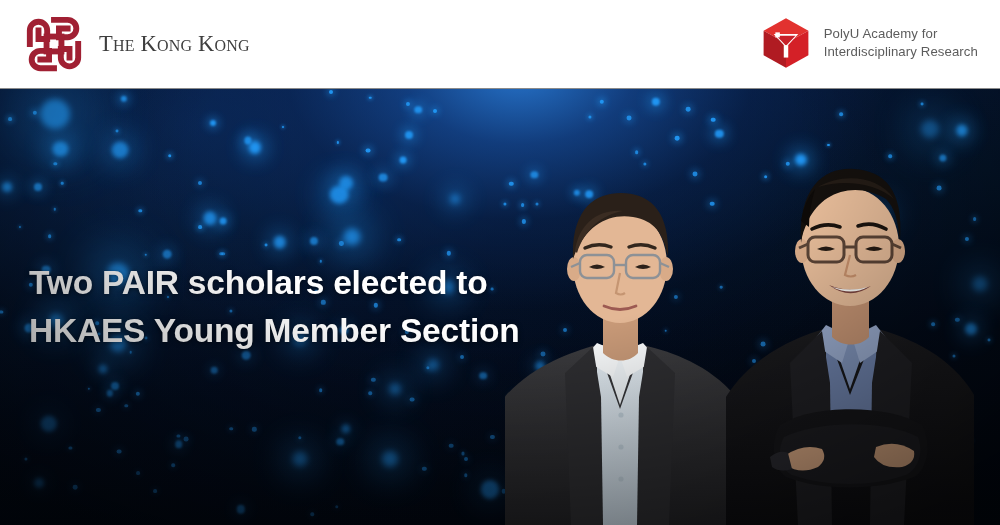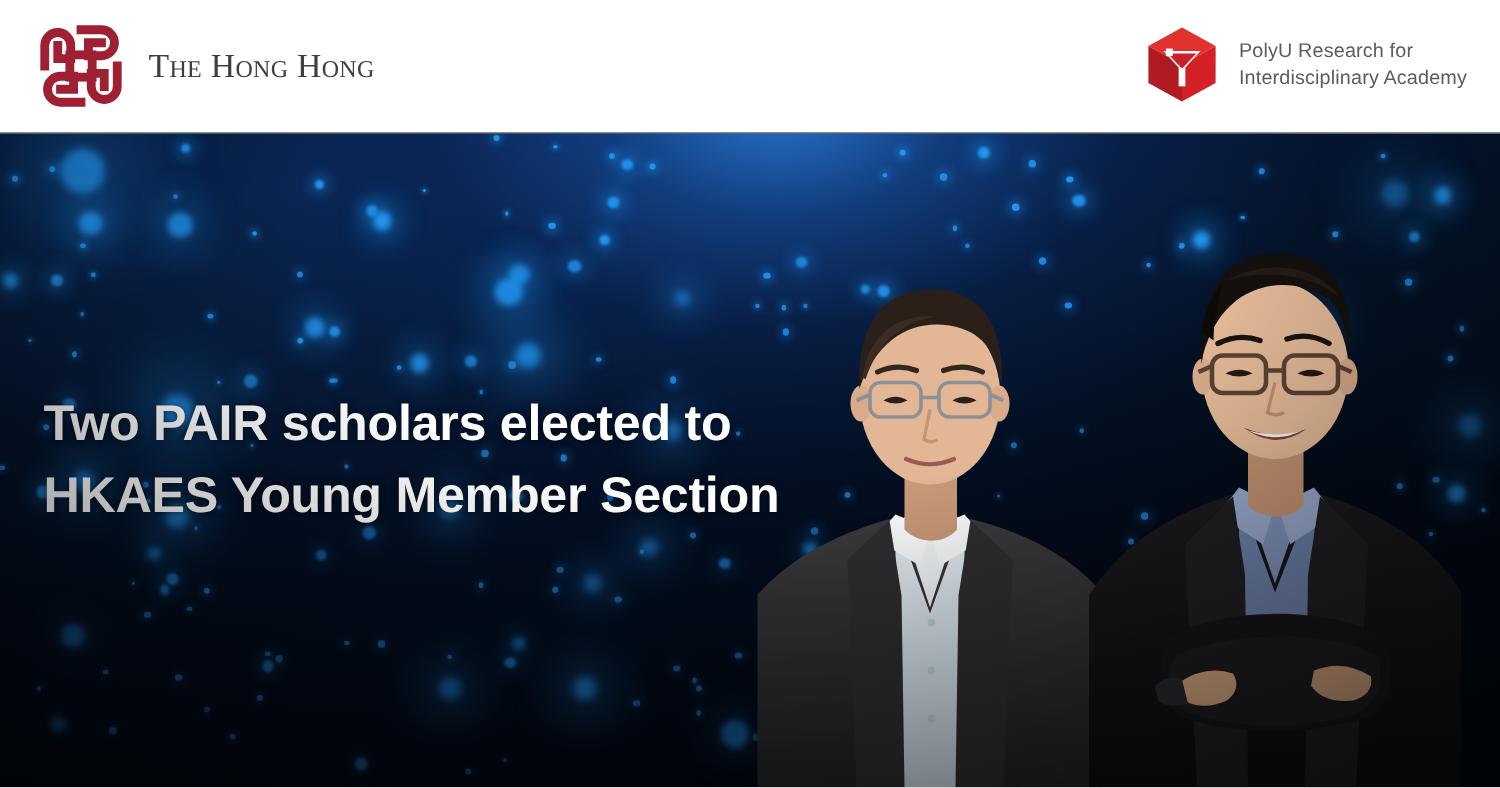--- a/index.html
+++ b/index.html
@@ -171,39 +171,39 @@
             <path d="M50 11 L72 11 A14 14 0 0 1 72 39 L58 39 L58 25 L72 25"></path>
           </g>
           <g transform="rotate(270 50 50)">
             <path d="M50 11 L72 11 A14 14 0 0 1 72 39 L58 39 L58 25 L72 25"></path>
           </g>
 
           <rect x="38" y="38" width="24" height="24" stroke-width="9.5"></rect>
         </g>
       </svg>
       <div id="polyu-text">
-        <div class="polyu-line">The Hong Hong</div>
+        <div class="polyu-line">The Kong Kong</div>
       </div>
     </div>
 
     <div id="pair-lockup">
       <svg id="pair-mark" viewBox="0 0 100 100">
 
         <polygon points="50,6 90,28 50,50 10,28" fill="#E2322F"></polygon>
         <polygon points="10,28 50,50 50,94 10,72" fill="#B01B22"></polygon>
         <polygon points="90,28 90,72 50,94 50,50" fill="#D42027"></polygon>
 
         <path d="M28 34 L72 34 L50 58 Z" fill="#ffffff"></path>
         <path d="M33 37 L67 37 L50 55 Z" fill="#C9202A"></path>
         <rect x="46" y="54" width="8" height="22" fill="#ffffff"></rect>
         <rect x="31" y="31" width="8" height="9" fill="#ffffff"></rect>
       </svg>
       <div>
-        <div class="pair-line">PolyU Research for</div>
-        <div class="pair-line">Interdisciplinary Academy</div>
+        <div class="pair-line">PolyU Academy for</div>
+        <div class="pair-line">Interdisciplinary Research</div>
       </div>
     </div>
   </div>
 
   <div id="banner">
 
     <div id="stars">
         <div class="star" style="left: 652.579px; top: 288.119px; width: 8.36342px; height: 8.36342px; background: rgb(33, 150, 243); opacity: 0.55034; box-shadow: rgba(33, 150, 243, 0.25) 0px 0px 12.5451px 4.59988px; filter: blur(1px);"></div>
         <div class="star" style="left: 137.996px; top: 304.69px; width: 4.31453px; height: 4.31453px; background: rgb(33, 150, 243); opacity: 0.664144; box-shadow: rgba(33, 150, 243, 0.3) 0px 0px 6.4718px 2.37299px;"></div>
         <div class="star" style="left: 26.164px; top: 369.847px; width: 3.12255px; height: 3.12255px; background: rgb(33, 150, 243); opacity: 0.441411; box-shadow: rgba(33, 150, 243, 0.2) 0px 0px 4.68383px 1.7174px;"></div>

